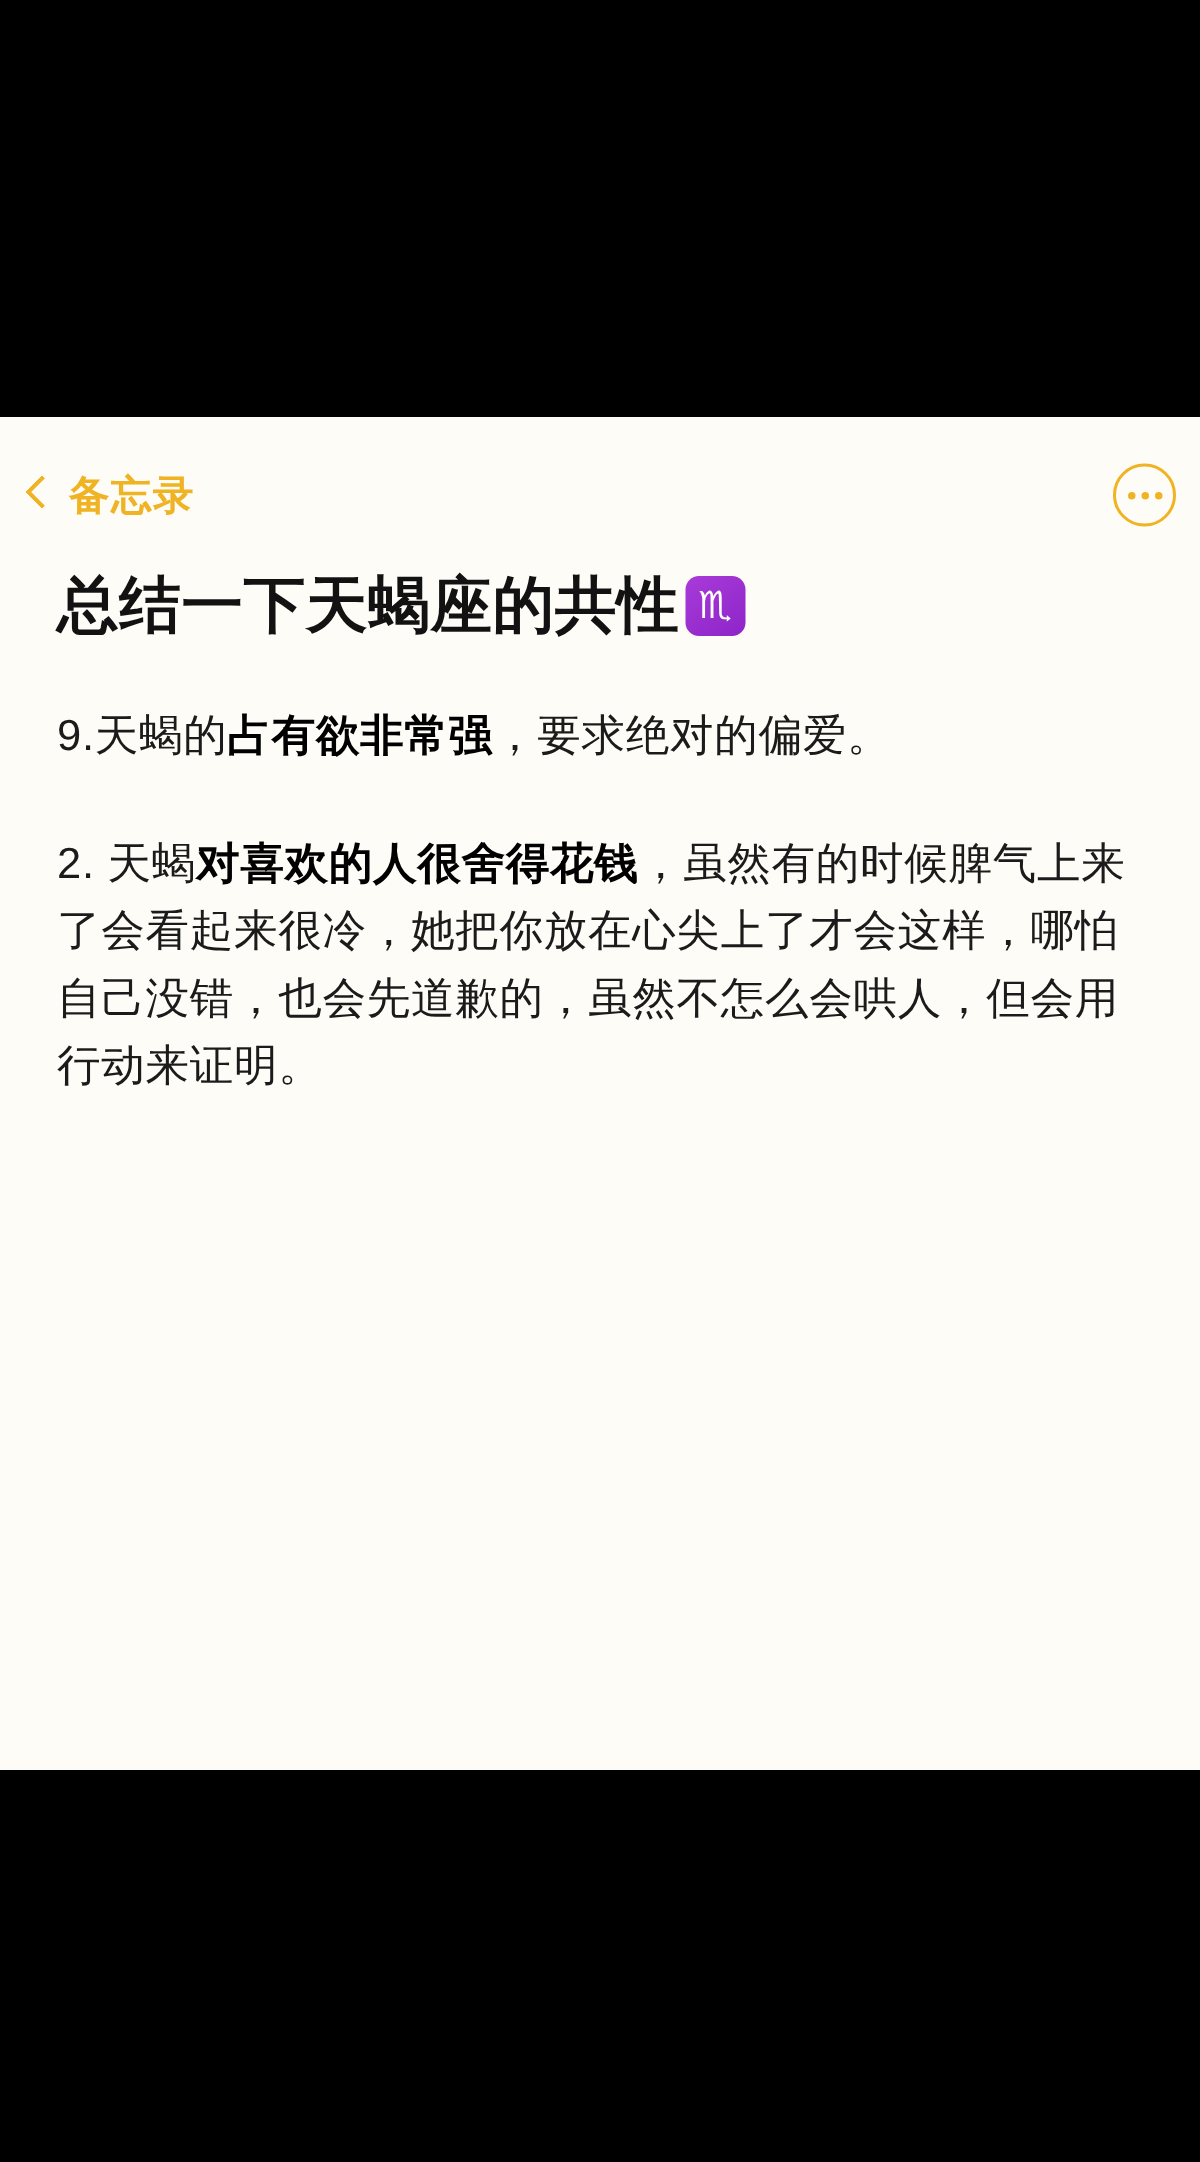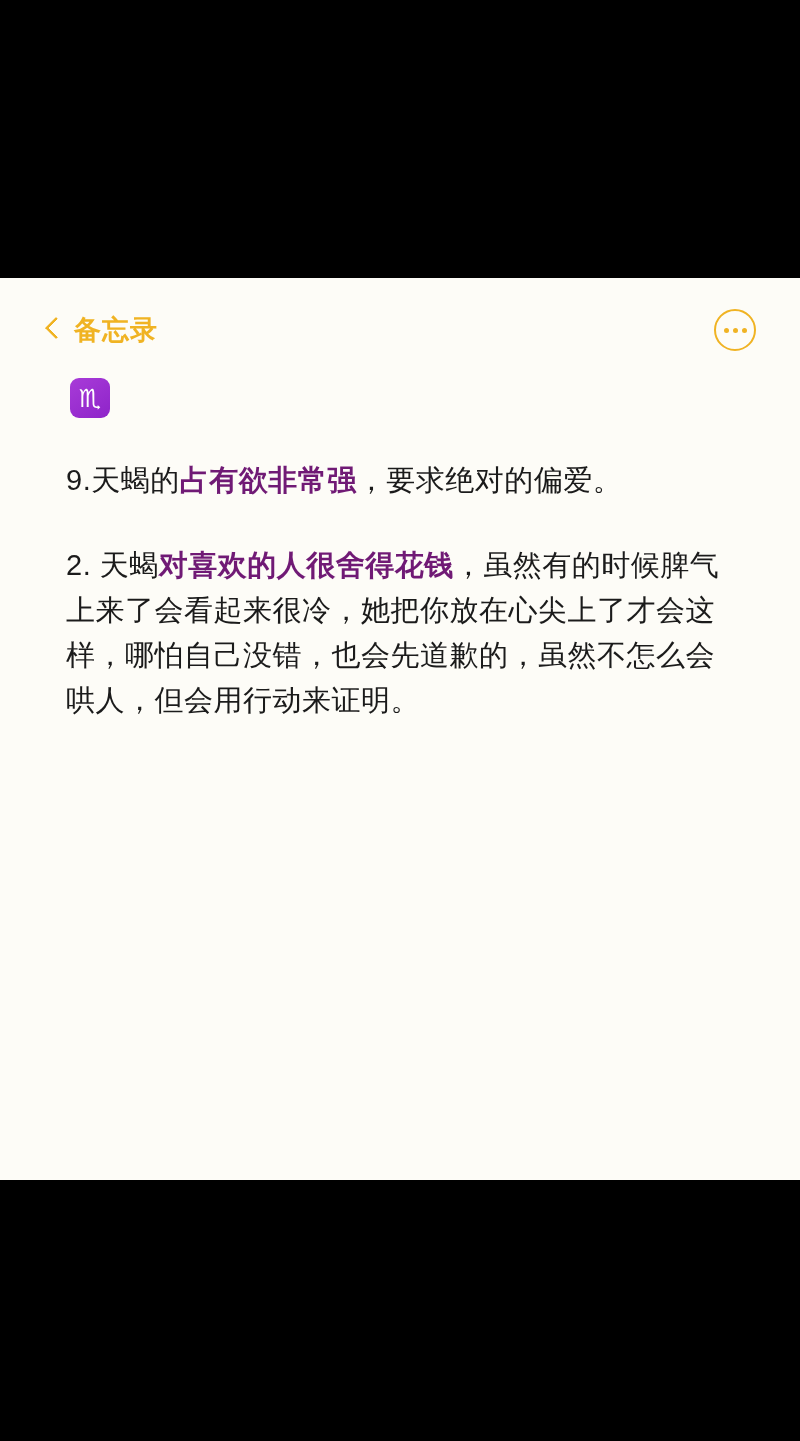--- a/index.html
+++ b/index.html
@@ -24,21 +24,21 @@
     background: #000;
   }
   .letterbox-bottom {
     height: 261px;
     background: #000;
   }
   .note-card {
     background: #fdfcf7;
     height: 902px;
     box-sizing: border-box;
-    padding: 0 44px;
+    padding: 0 16px;
     position: relative;
     overflow: hidden;
   }
   .nav-bar {
     display: flex;
     align-items: center;
     justify-content: space-between;
     height: 78px;
     padding-top: 26px;
     box-sizing: border-box;
@@ -124,21 +124,21 @@
     letter-spacing: 0.5px;
   }
   .para {
     margin-top: 40px;
   }
   .para.tight {
     margin-top: 4px;
   }
   b {
     font-weight: bold;
-    color: #701a75;
+    color: #000000;
   }
 </style>
 </head>
 <body>
 
 <div class="screen">
 
   <div class="letterbox-top"></div>
 
   <div class="note-card">
@@ -149,20 +149,21 @@
         <span class="back-label">备忘录</span>
       </div>
       <div class="more-button">
         <span></span>
         <span></span>
         <span></span>
       </div>
     </div>
 
     <div class="note-title">
+      <span>总结一下天蝎座的共性</span>
       <span class="zodiac-badge">♏</span>
     </div>
 
     <div class="body-block">
       <div class="para">
         <span>9.天蝎的</span><b>占有欲非常强</b><span>，要求绝对的偏爱。</span>
       </div>
 
       <div class="para">
         <span>2. 天蝎</span><b>对喜欢的人很舍得花钱</b><span>，虽然有的时候脾气上来了会看起来很冷，她把你放在心尖上了才会这样，哪怕自己没错，也会先道歉的，虽然不怎么会哄人，但会用行动来证明。</span>

